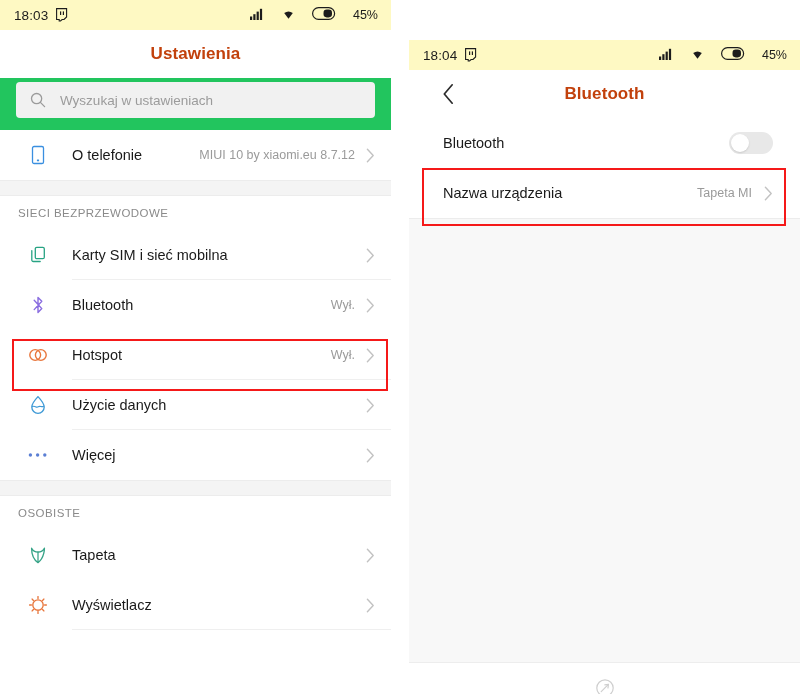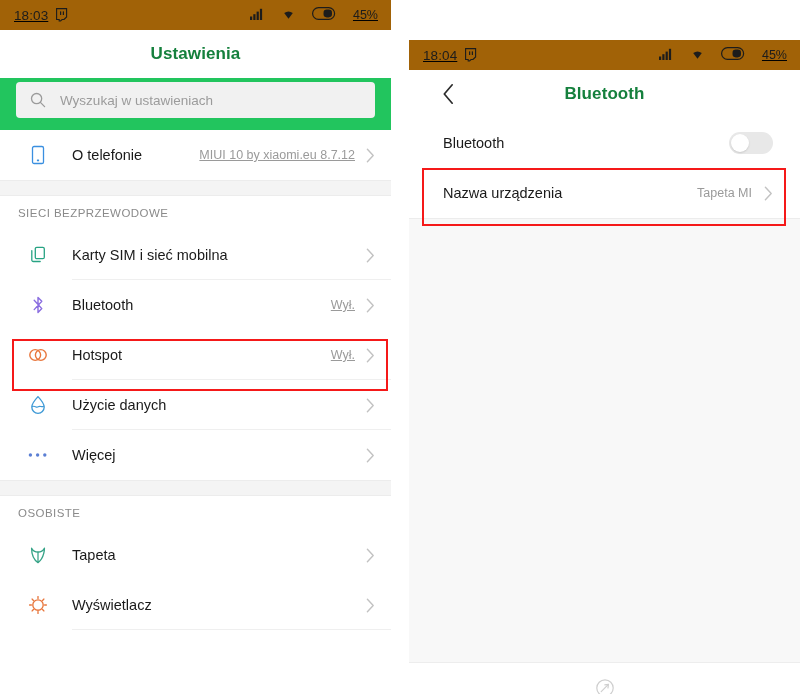--- a/index.html
+++ b/index.html
@@ -30,22 +30,21 @@
   .gap { width: 18px; height: 694px; background: #ffffff; }
   .phone.right { width: 391px; margin-top: 40px; }
 
   
   .statusbar {
     height: 30px;
     display: flex;
     align-items: center;
     padding: 0 13px 0 14px;
     box-sizing: border-box;
-    background: #a16207;
-    text-decoration: underline;
+    background: #fef9c3;
   }
   .sb-time {
     font-size: 13.5px;
     color: #1c1c1c;
     letter-spacing: 0.1px;
   }
   .sb-twitch {
     margin-left: 7px;
     display: inline-flex;
     align-items: center;
@@ -67,21 +66,21 @@
     height: 48px;
     display: flex;
     align-items: center;
     justify-content: center;
     position: relative;
     background: #ffffff;
   }
   .titlebar .title {
     font-size: 17px;
     font-weight: bold;
-    color: #15803d;
+    color: #c2410c;
     letter-spacing: 0.1px;
   }
   .back-btn {
     position: absolute;
     left: 26px;
     top: 50%;
     transform: translateY(-50%);
     width: 26px;
     height: 26px;
     display: flex;
@@ -150,21 +149,20 @@
     margin-left: 19px;
     font-size: 14.5px;
     color: #1a1a1a;
     white-space: nowrap;
   }
   .row .value {
     margin-left: auto;
     font-size: 12.5px;
     color: #9a9a9a;
     white-space: nowrap;
-    text-decoration: underline;
   }
   .row .chev {
     margin-left: 11px;
     flex: 0 0 auto;
     display: flex;
     align-items: center;
   }
   .row.has-sep::after {
     content: "";
     position: absolute;

